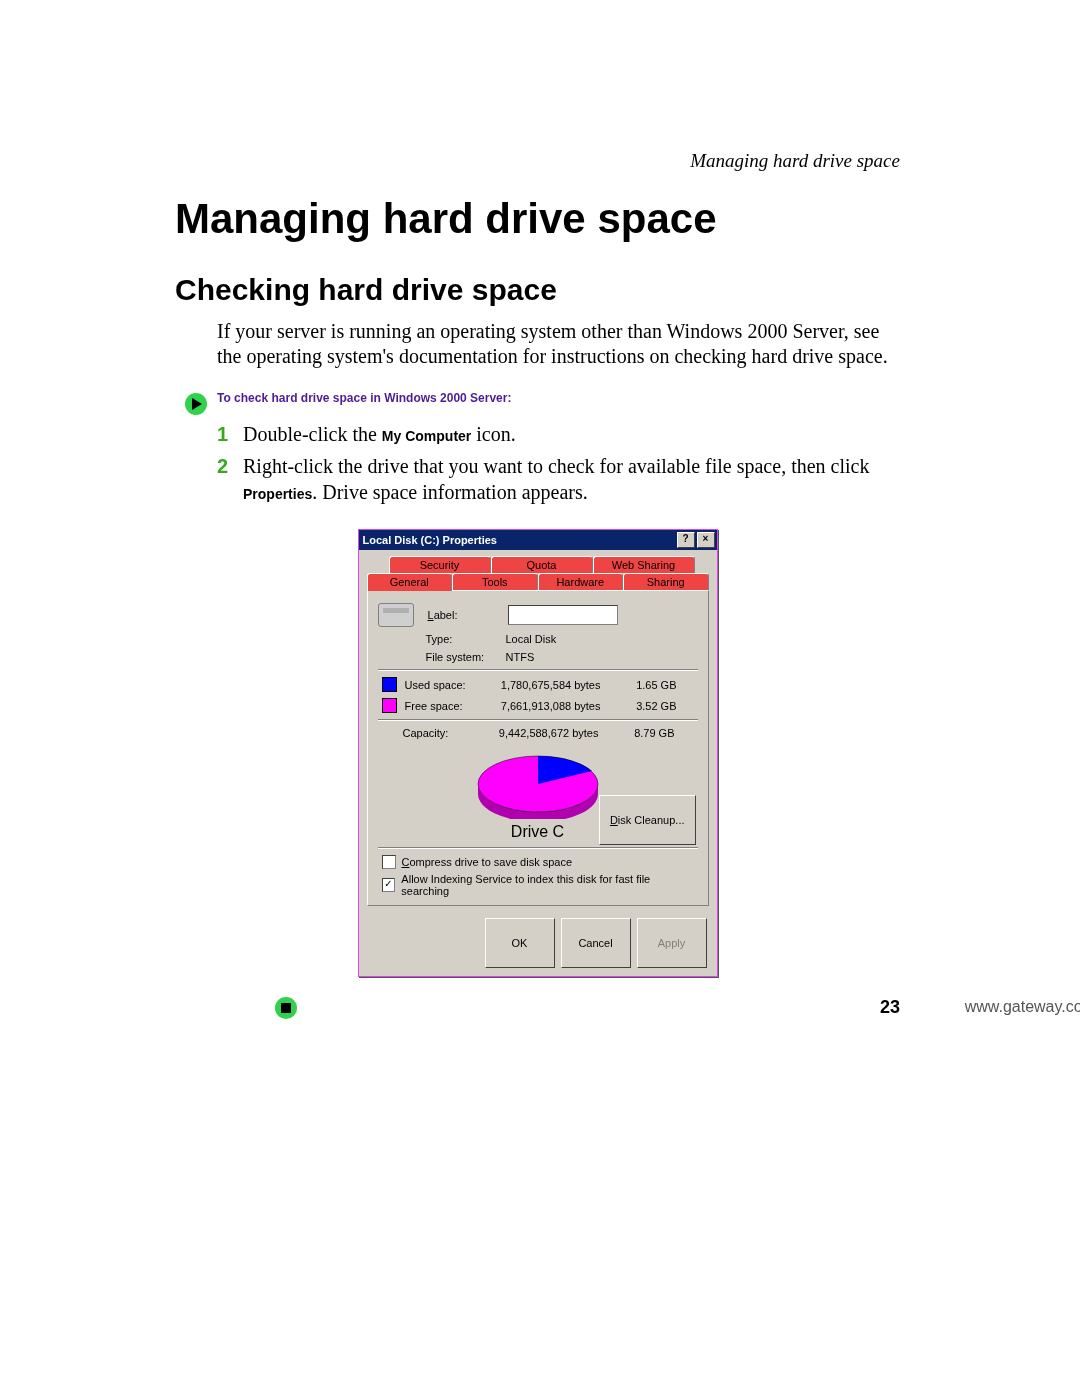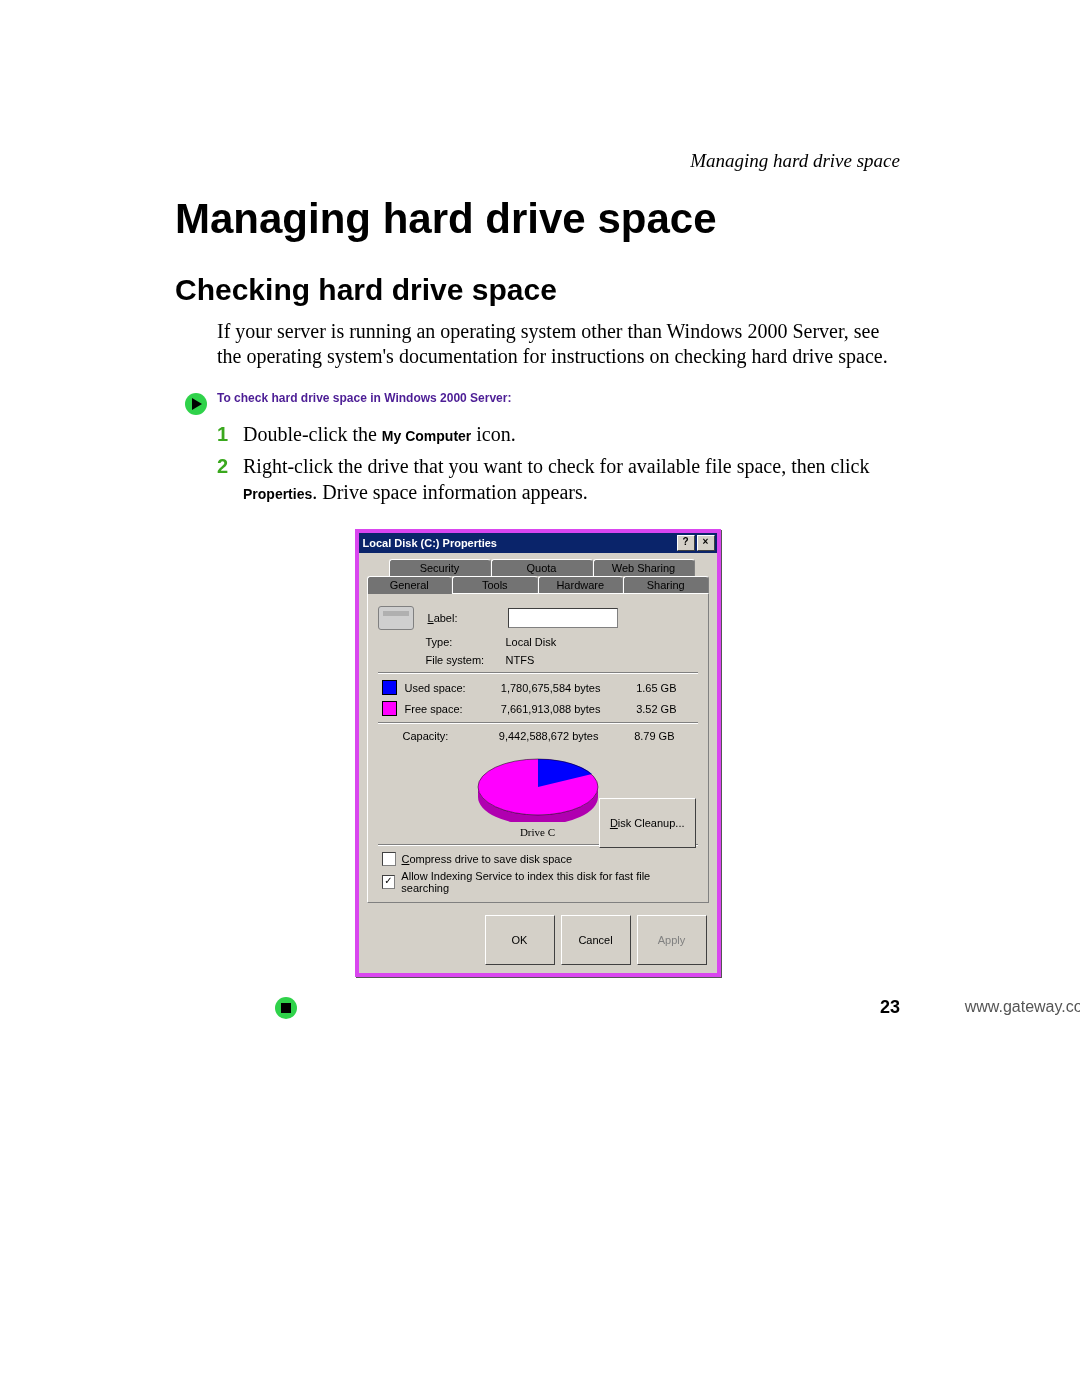--- a/index.html
+++ b/index.html
@@ -108,21 +108,21 @@
   .dialog-wrap {
     display: flex;
     justify-content: center;
     margin-top: 24px;
   }
   .dialog {
     width: 358px;
     font-family: Tahoma, Arial, sans-serif;
     font-size: 11px;
     background: #d4d0c8;
-    border: 4px solid #d946ef;
+    border: 1px solid #d946ef;
     box-shadow: 1px 1px 0 #555;
   }
   .titlebar {
     background: #0a246a;
     color: #fff;
     height: 20px;
     display: flex;
     align-items: center;
     padding: 0 2px 0 4px;
     font-weight: bold;
@@ -148,21 +148,21 @@
     position: relative;
     margin: 6px 8px 0 8px;
   }
   .tabrow {
     display: flex;
   }
   .tabrow.back {
     padding-left: 22px;
   }
   .tab {
-    background: #737373;
+    background: #ef4444;
     border: 1px solid #fff;
     border-bottom: none;
     border-right-color: #808080;
     border-top-left-radius: 3px;
     border-top-right-radius: 3px;
     padding: 2px 0;
     text-align: center;
     font-size: 11px;
   }
   .tabrow.back .tab { width: 100px; }
@@ -232,23 +232,22 @@
   .col-gb { width: 60px; text-align: right; padding-left: 16px; }
   .pie-wrap {
     display: flex;
     justify-content: center;
     margin: 10px 0 4px 0;
     position: relative;
   }
   .pie-svg { display:block; }
   .drive-label {
     text-align: center;
-    font-size: 11px;
+    font-size: 16px;
     margin-top: 0;
-    font-family: Liberation Serif, serif;
   }
   .cleanup-btn {
     position: absolute;
     right: 2px;
     top: 46px;
   }
   .btn {
     background: #d4d0c8;
     border: 1px solid #fff;
     border-right-color: #404040;

